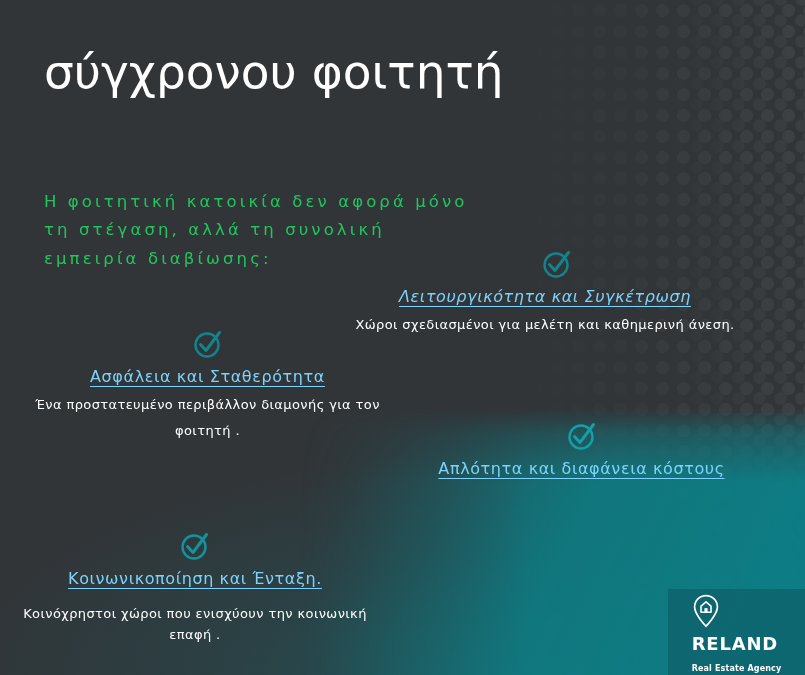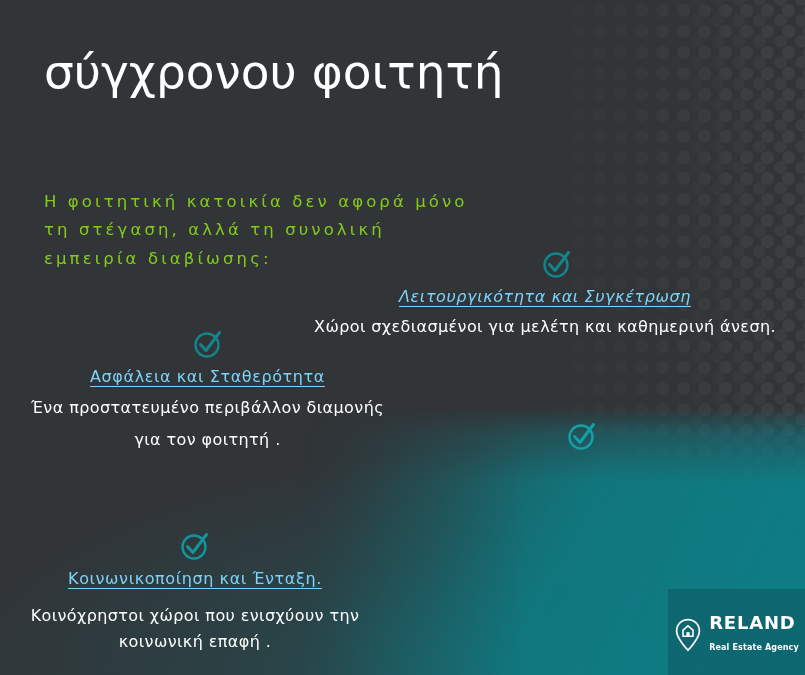--- a/index.html
+++ b/index.html
@@ -81,21 +81,21 @@
     color: #ffffff;
     letter-spacing: 0px;
   }
   .subtitle {
     position: absolute;
     left: 44px;
     top: 188px;
     width: 430px;
     font-size: 16.5px;
     line-height: 1.72;
-    color: #84cc16;
+    color: #22c55e;
     letter-spacing: 3.1px;
   }
 
   .block { position: absolute; }
   .block .check {
     display: block;
     margin: 0 auto 6px auto;
     width: 32px;
     height: 32px;
   }
@@ -107,21 +107,21 @@
     color: #7dd3fc;
     text-decoration: underline;
     text-underline-offset: 4px;
     text-decoration-thickness: 1.3px;
     letter-spacing: 0.6px;
     white-space: nowrap;
   }
   .block h3.italic { font-style: italic; }
   .block p {
     margin: 0;
-    font-size: 16px;
+    font-size: 13px;
     line-height: 1.62;
     color: #ffffff;
     letter-spacing: 0.4px;
   }
 
   
   #block-functionality { left: 285px; top: 248px; width: 520px; text-align: center; }
   #block-functionality .check { margin-left: auto; margin-right: auto; transform: translateX(12px); }
   #block-functionality h3 { margin-bottom: 6px; }
 
@@ -143,23 +143,24 @@
     top: 589px;
     width: 137px;
     height: 86px;
     background: rgba(14,90,101,0.62);
     display: flex;
     align-items: center;
     justify-content: center;
   }
   .logo-inner {
     display: flex;
-    align-items: flex-end;
+    align-items: flex-start;
     gap: 7px;
     transform: translateY(1px);
+    flex-direction: column;
   }
   .logo-text { line-height: 1; }
   .logo-name {
     font-size: 18px;
     font-weight: 700;
     letter-spacing: 0.8px;
     color: #ffffff;
     display: block;
   }
   .logo-tag {
@@ -204,20 +205,21 @@
     </svg>
     <h3>Ασφάλεια και Σταθερότητα</h3>
     <p>Ένα προστατευμένο περιβάλλον διαμονής για τον φοιτητή .</p>
   </div>
 
   <div class="block" id="block-cost">
     <svg class="check" viewBox="0 0 32 32">
       <circle cx="15" cy="17" r="11.5" fill="none" stroke="#13a0a8" stroke-width="2.4"></circle>
       <path d="M8.5 16.5 L14 22.5 L27.5 4.5" fill="none" stroke="#13a0a8" stroke-width="3" stroke-linecap="round" stroke-linejoin="round"></path>
     </svg>
+    <h3>Απλότητα και διαφάνεια κόστους</h3>
   </div>
 
   <div class="block" id="block-social">
     <svg class="check" viewBox="0 0 32 32">
       <circle cx="15" cy="17" r="11.5" fill="none" stroke="#13949c" stroke-width="2.4"></circle>
       <path d="M8.5 16.5 L14 22.5 L27.5 4.5" fill="none" stroke="#13949c" stroke-width="3" stroke-linecap="round" stroke-linejoin="round"></path>
     </svg>
     <h3>Κοινωνικοποίηση και Ένταξη.</h3>
     <p>Κοινόχρηστοι χώροι που ενισχύουν την κοινωνική επαφή .</p>
   </div>

